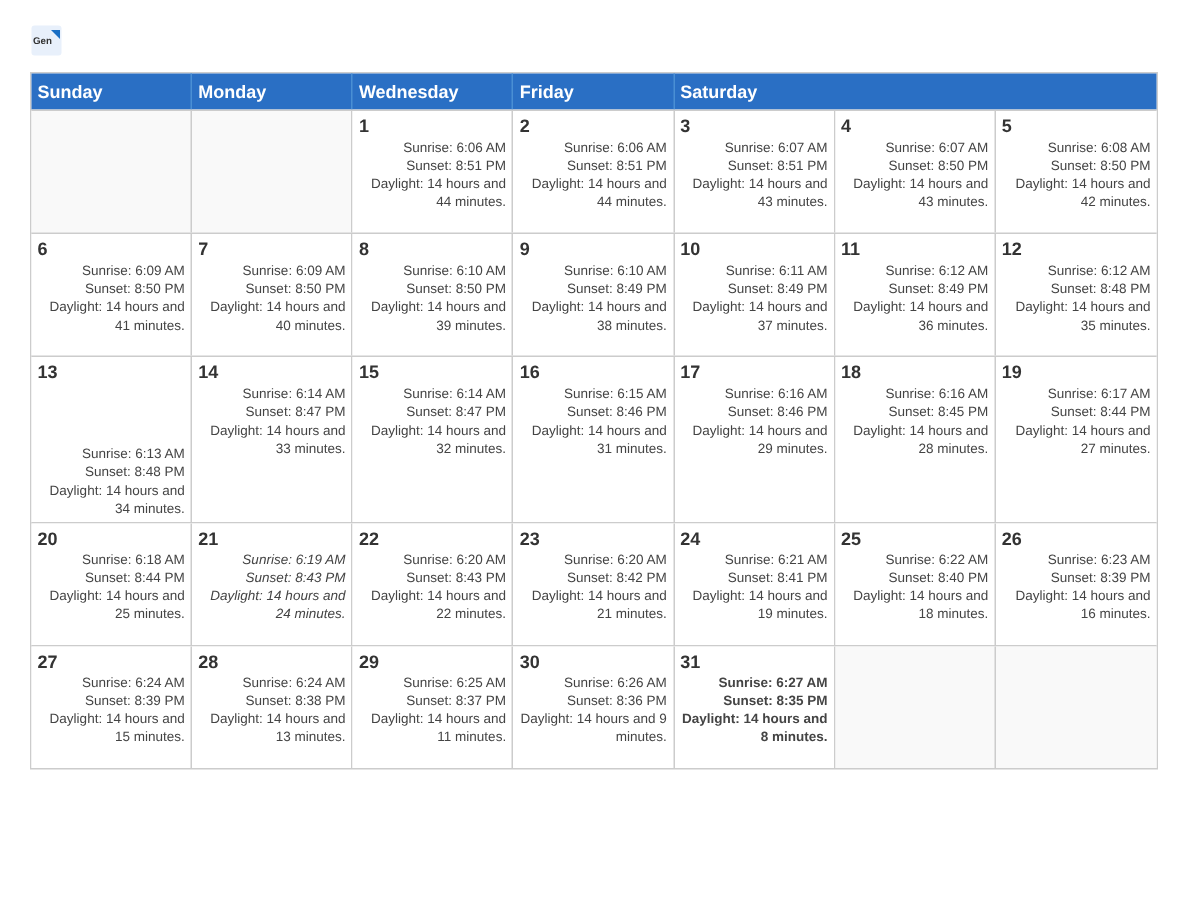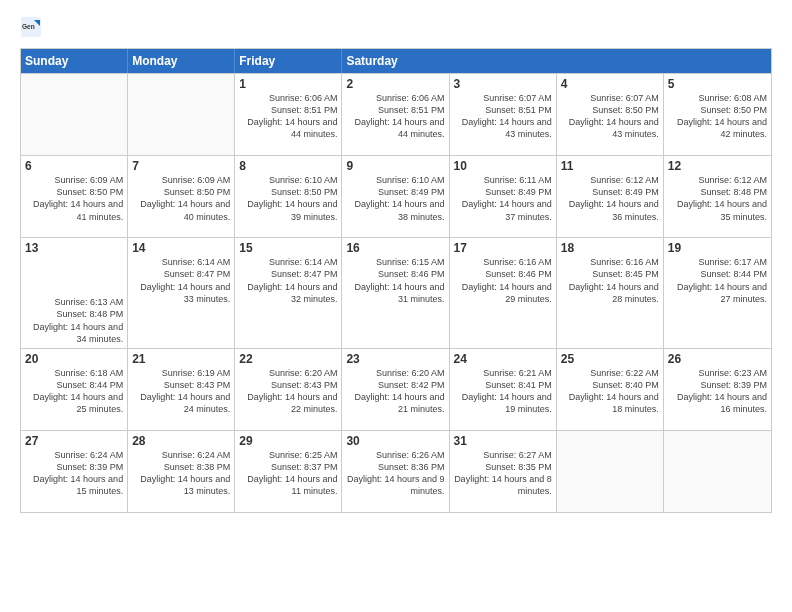--- a/index.html
+++ b/index.html
@@ -132,20 +132,21 @@
     <div class="title-block">
       <div class="title-month"></div>
       <div class="title-location"></div>
     </div>
   </div>
 
   <div class="calendar">
     <div class="cal-header-row">
     <div class="cal-header-cell">Sunday</div>
         <div class="cal-header-cell">Monday</div>
+        <div class="cal-header-cell">Wednesday</div>
         <div class="cal-header-cell">Friday</div>
         <div class="cal-header-cell">Saturday</div>
       </div>
     <div class="cal-body">
     <div class="cal-row">
           <div class="cal-cell empty"></div>
           <div class="cal-cell empty"></div>
           <div class="cal-cell">
             <div class="day-num">1</div>
             <div class="cell-text" style="white-space: pre-line;">Sunrise: 6:06 AM
@@ -267,21 +268,21 @@
         </div>
         <div class="cal-row">
           <div class="cal-cell">
             <div class="day-num">20</div>
             <div class="cell-text" style="white-space: pre-line;">Sunrise: 6:18 AM
 Sunset: 8:44 PM
 Daylight: 14 hours and 25 minutes.</div>
           </div>
           <div class="cal-cell">
             <div class="day-num">21</div>
-            <div class="cell-text" style="white-space: pre-line;">Sunrise: 6:19 AM
+            <div class="cell-text" style="white-space: pre-line; font-style: italic;">Sunrise: 6:19 AM
 Sunset: 8:43 PM
 Daylight: 14 hours and 24 minutes.</div>
           </div>
           <div class="cal-cell">
             <div class="day-num">22</div>
             <div class="cell-text" style="white-space: pre-line;">Sunrise: 6:20 AM
 Sunset: 8:43 PM
 Daylight: 14 hours and 22 minutes.</div>
           </div>
           <div class="cal-cell">
@@ -329,21 +330,21 @@
 Daylight: 14 hours and 11 minutes.</div>
           </div>
           <div class="cal-cell">
             <div class="day-num">30</div>
             <div class="cell-text" style="white-space: pre-line;">Sunrise: 6:26 AM
 Sunset: 8:36 PM
 Daylight: 14 hours and 9 minutes.</div>
           </div>
           <div class="cal-cell">
             <div class="day-num">31</div>
-            <div class="cell-text" style="white-space: pre-line;">Sunrise: 6:27 AM
+            <div class="cell-text" style="white-space: pre-line; font-weight: bold;">Sunrise: 6:27 AM
 Sunset: 8:35 PM
 Daylight: 14 hours and 8 minutes.</div>
           </div>
           <div class="cal-cell empty"></div>
           <div class="cal-cell empty"></div>
         </div>
       </div>
   </div>
 </div>
 

